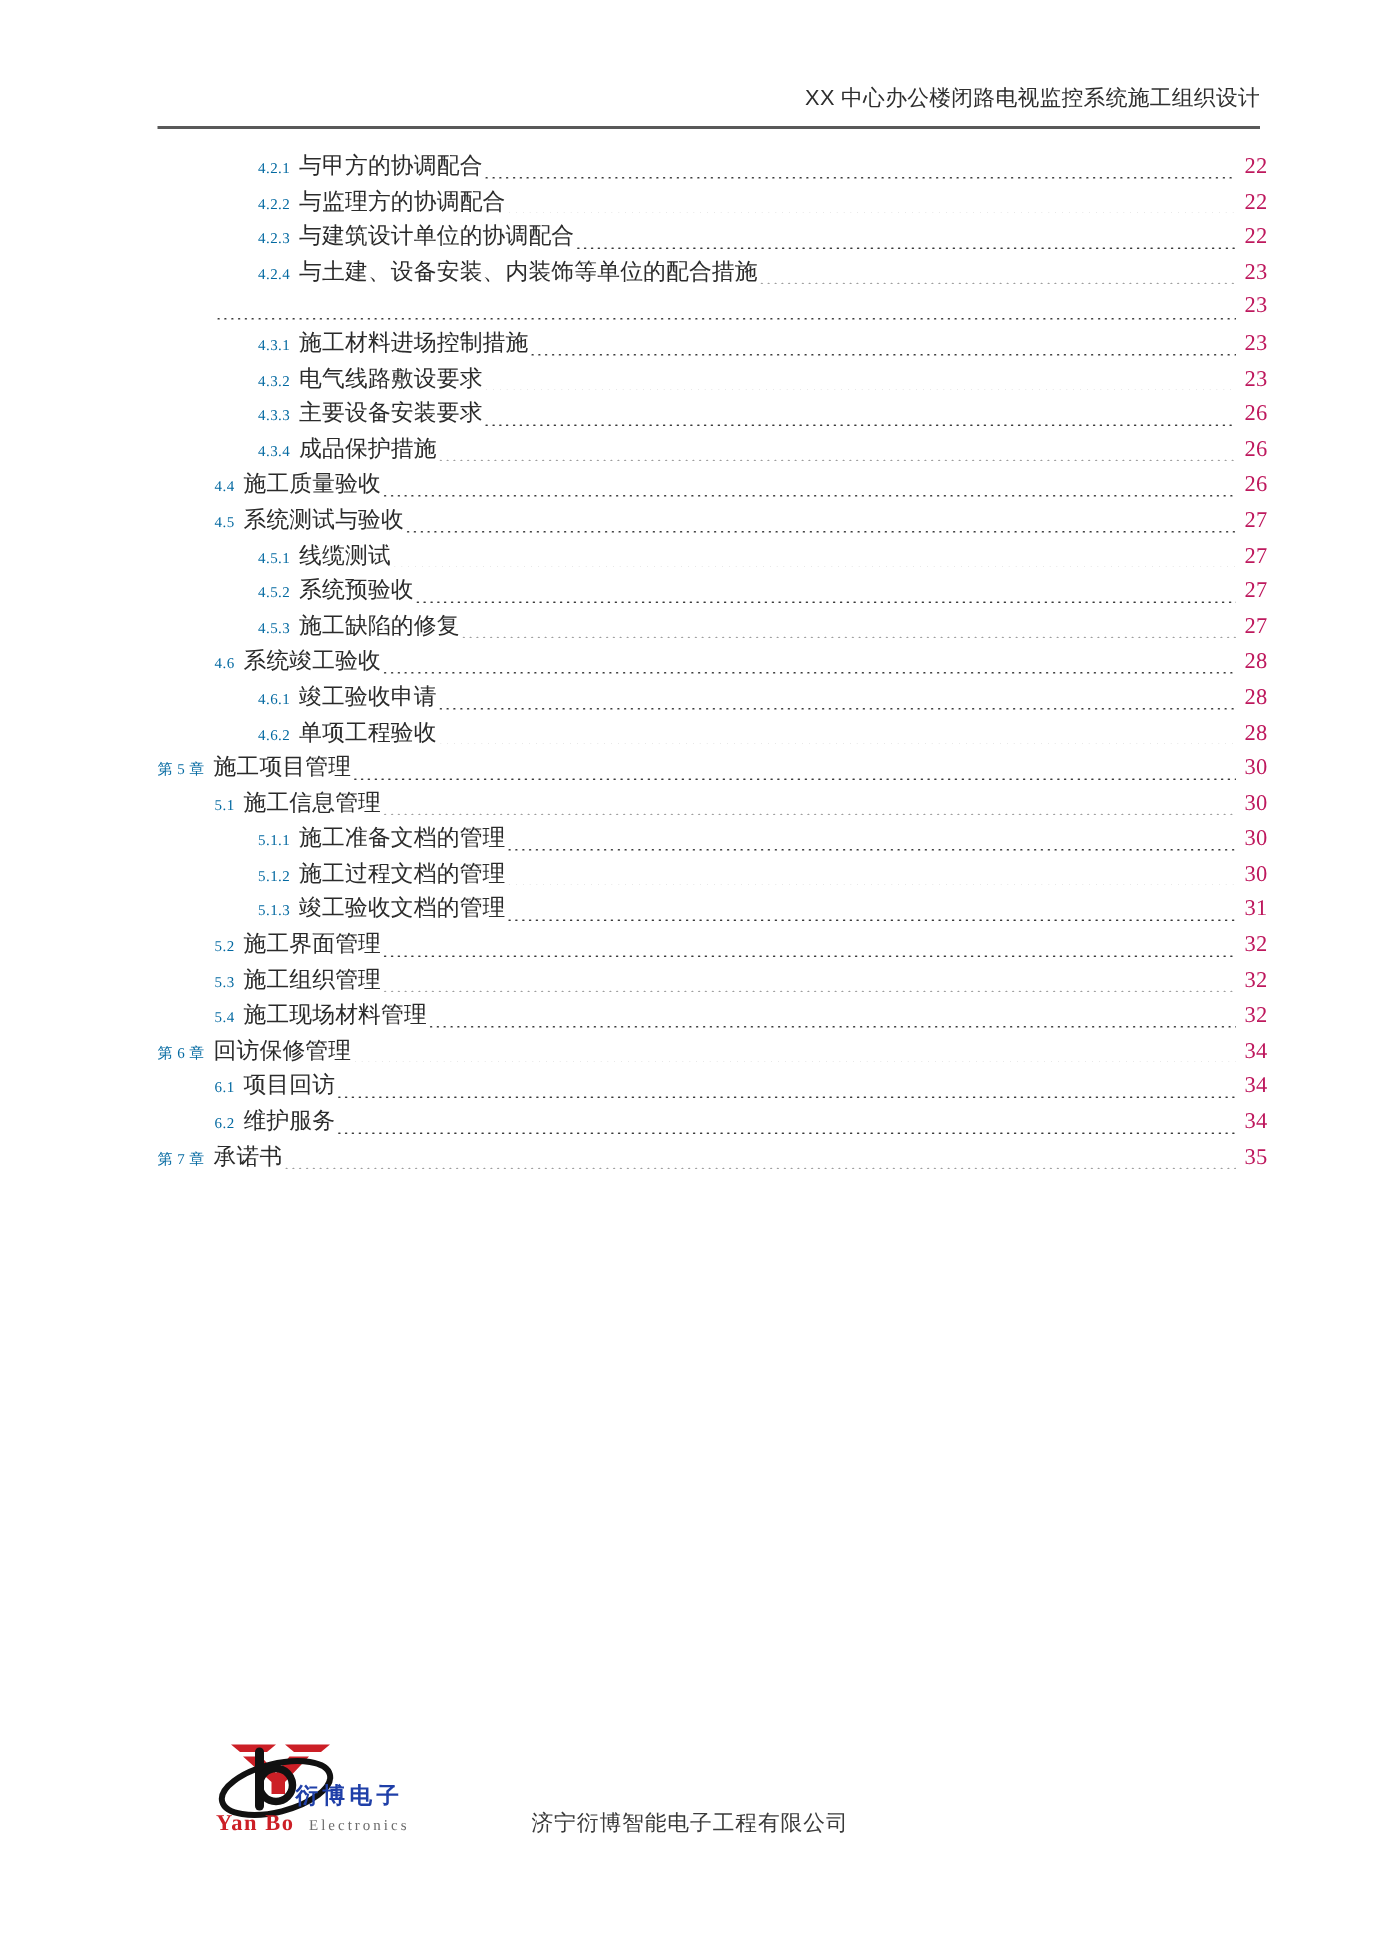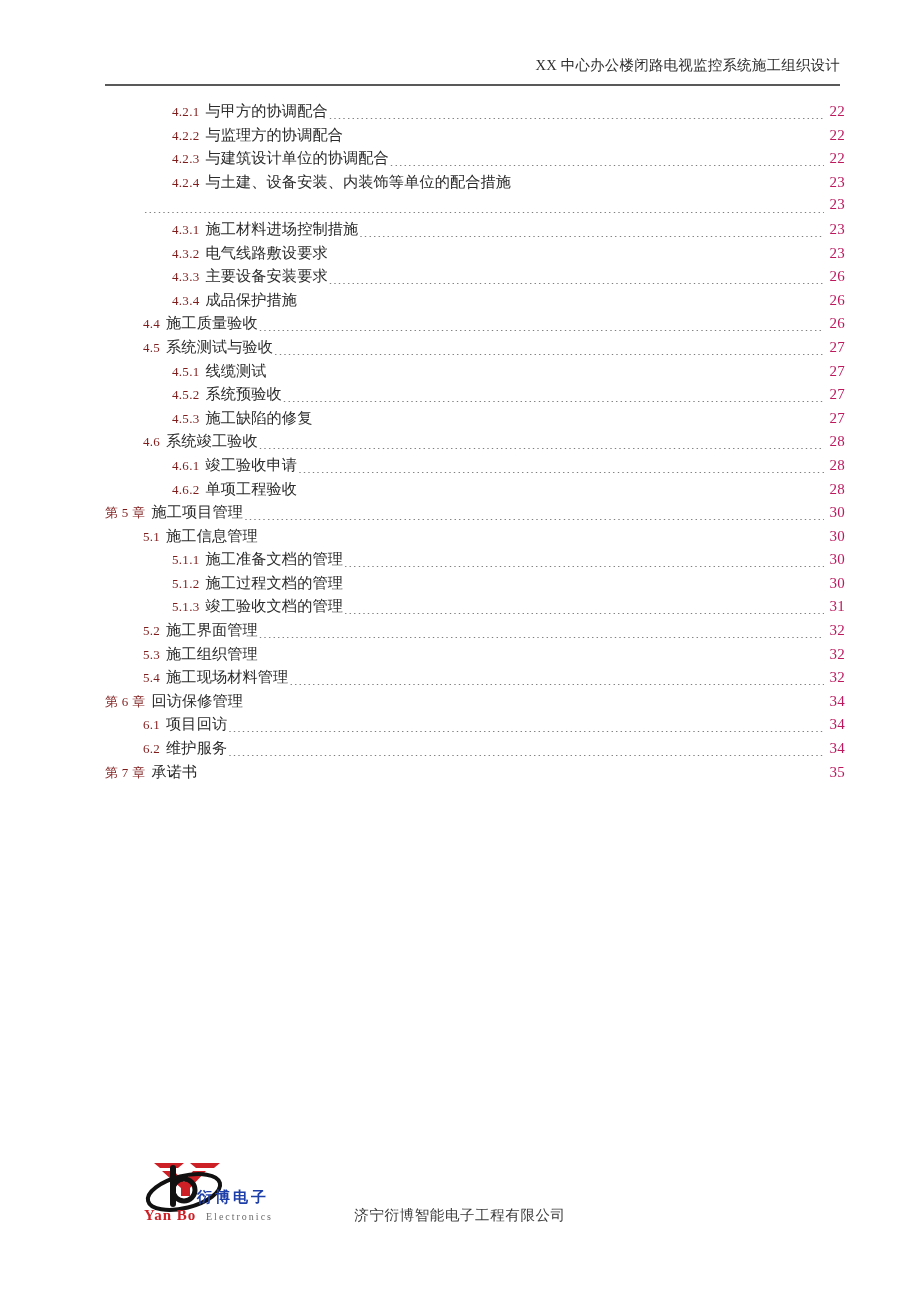--- a/index.html
+++ b/index.html
@@ -28,21 +28,21 @@
     position: absolute;
     left: 105px;
     top: 56px;
     width: 735px;
     text-align: right;
   }
   .header-title {
     font-size: 14.5px;
     letter-spacing: 0.2px;
     color: #2e2e2e;
-    font-family: Liberation Serif, serif;
+    font-family: Liberation Sans, sans-serif;
     white-space: nowrap;
   }
   .header-rule {
     position: absolute;
     left: 105px;
     top: 84px;
     width: 735px;
     height: 2px;
     background: #595959;
   }
@@ -62,22 +62,22 @@
     white-space: nowrap;
     overflow: hidden;
   }
   .toc-label {
     font-size: 15.2px;
     color: #2b2b2b;
     flex: 0 0 auto;
     letter-spacing: 0.1px;
   }
   .toc-num {
-    font-size: 13px;
-    color: #7f1d1d;
+    font-size: 10px;
+    color: #0369a1;
     font-family: "Liberation Serif", "DejaVu Serif", serif;
     letter-spacing: 0.3px;
     padding-right: 2px;
   }
   .toc-leader {
     flex: 1 1 auto;
     position: relative;
     height: 1px;
     margin: 0 1px 0 1px;
     overflow: hidden;

